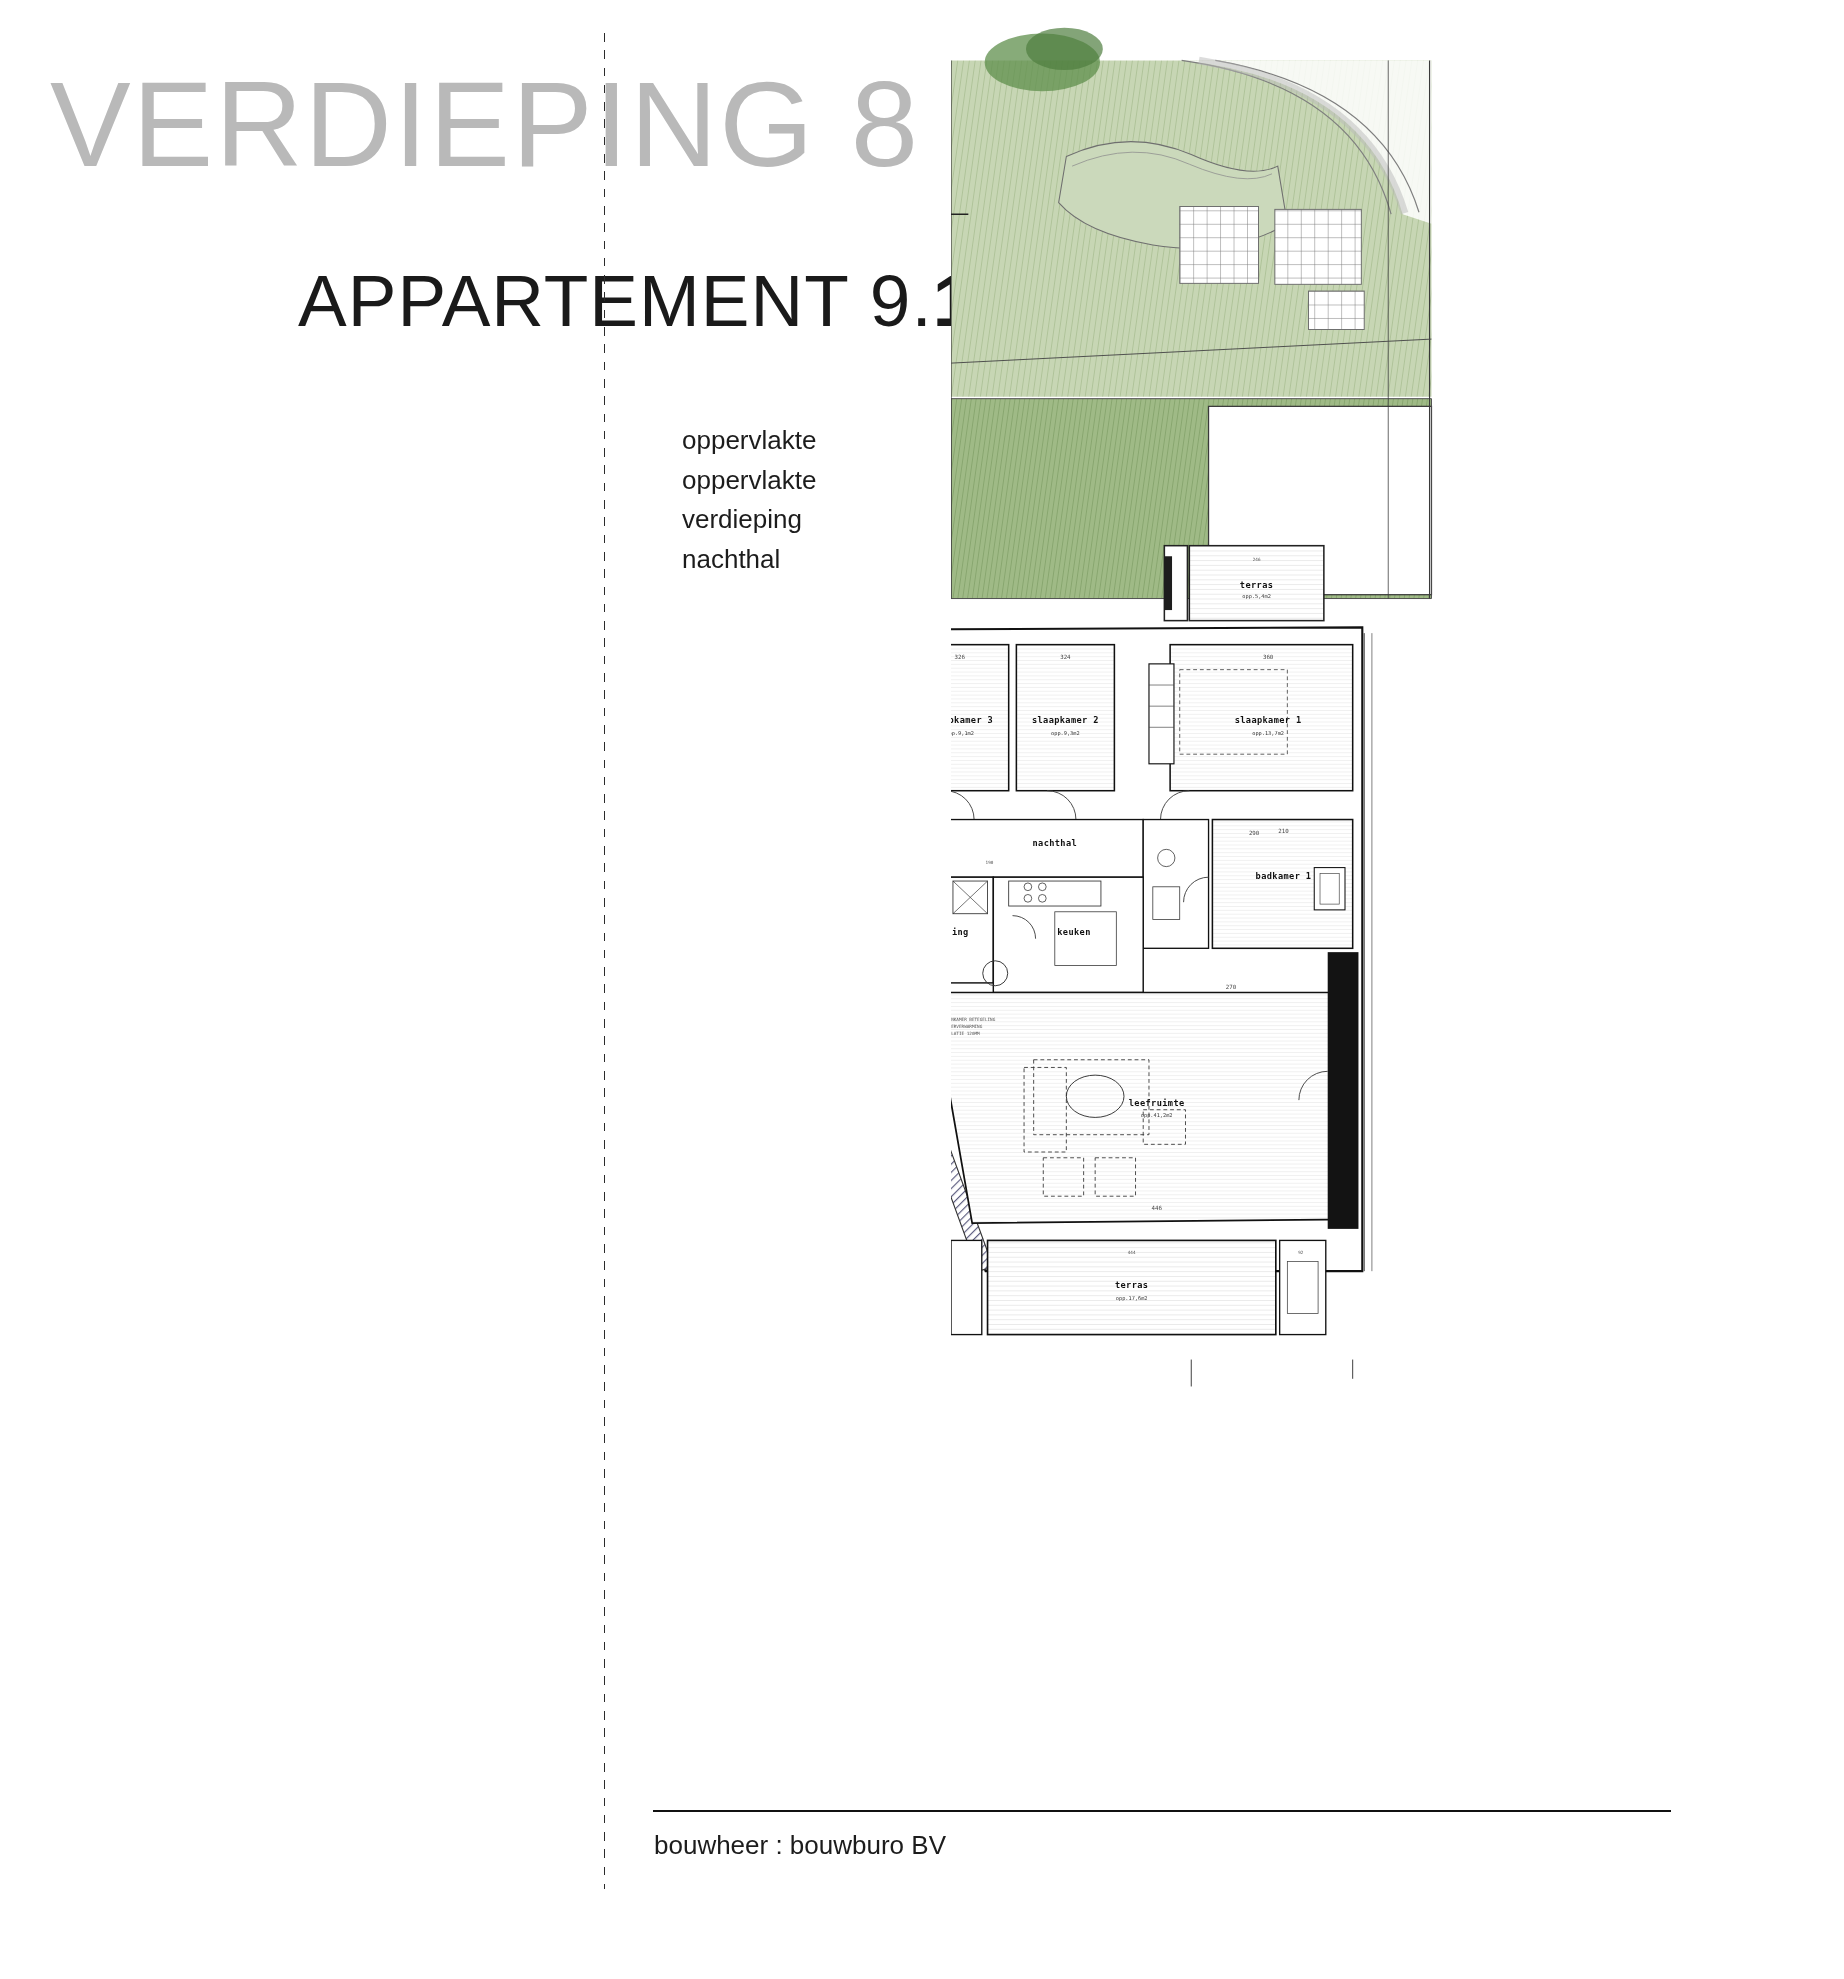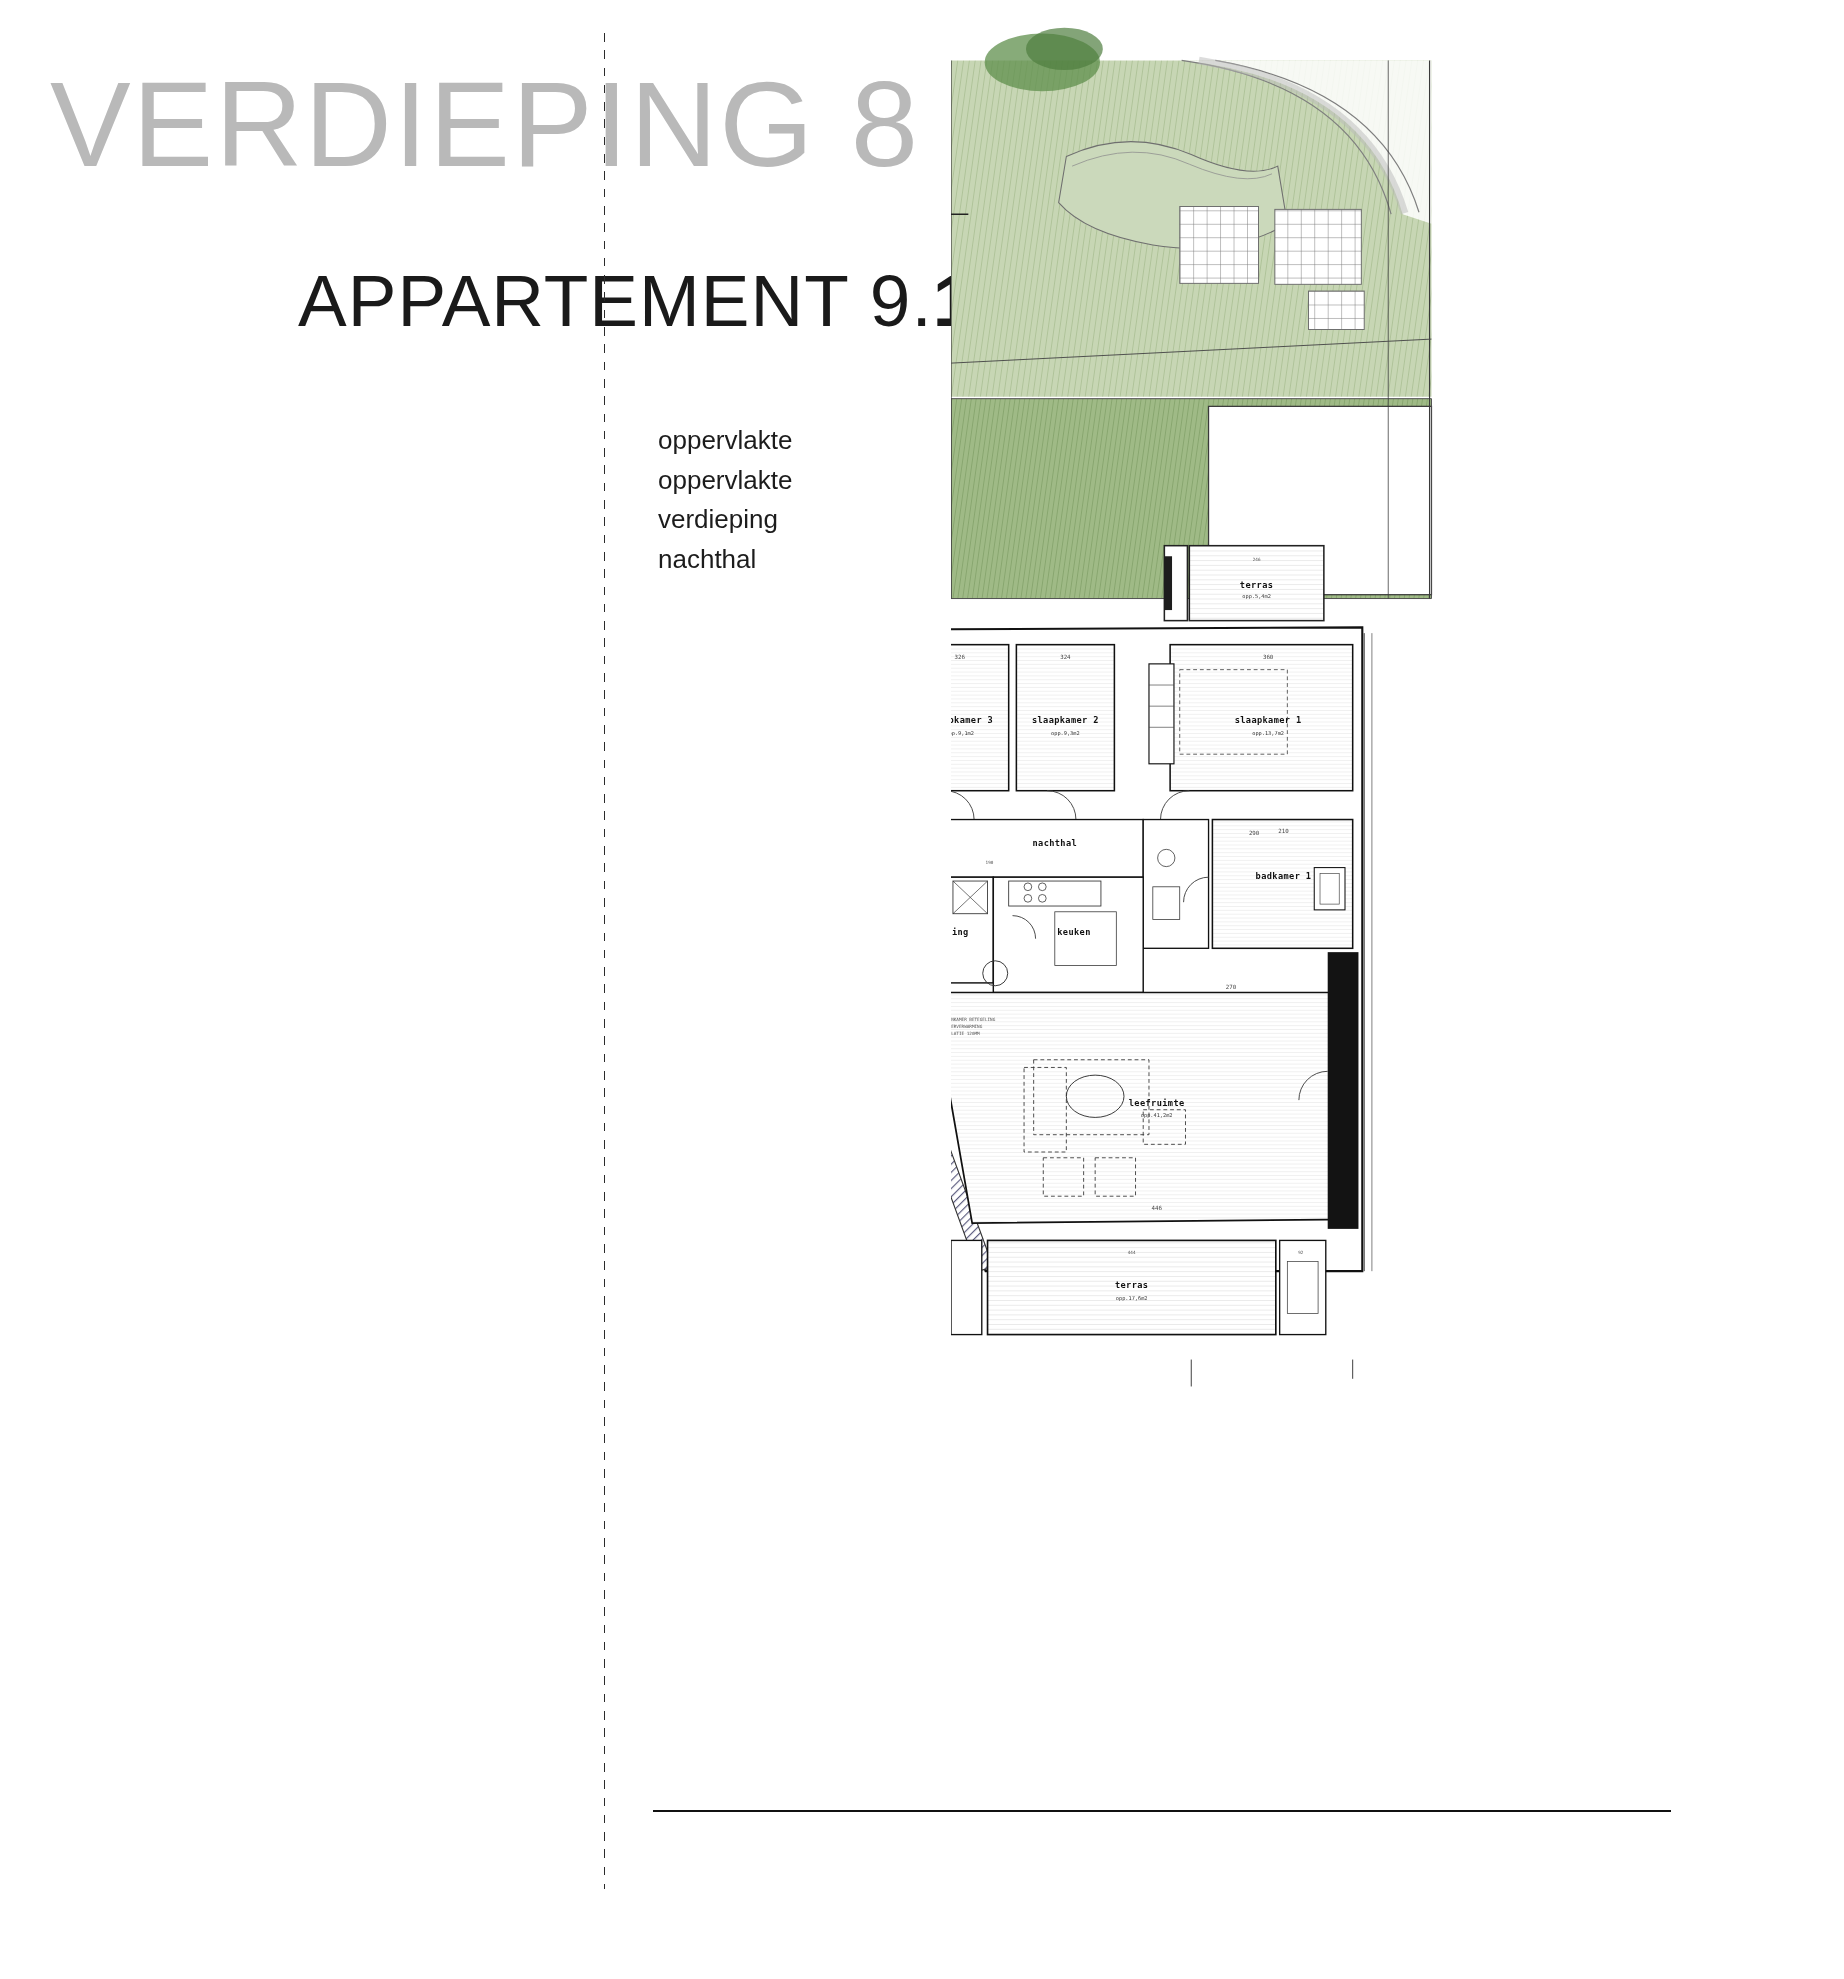--- a/index.html
+++ b/index.html
@@ -61,20 +61,21 @@
   .specs {
     position: absolute;
     left: 658px;
     top: 423px;
     font-size: 26px;
     color: #1c1c1c;
     line-height: 1.38;
   }
   .specs table {
     border-collapse: collapse;
+    margin-left: 24px;
   }
   .specs td {
     padding: 0 0 3.8px 0;
     vertical-align: top;
     font-size: 26px;
     white-space: nowrap;
   }
   .specs td.label {
     width: 288px;
     padding-right: 19px;
@@ -162,20 +163,21 @@
       <tr>
         <td class="label">nachthal</td>
         <td class="value">2</td>
       </tr>
     </tbody>
   </table>
 </div>
 
 <div class="footer-rule"></div>
 <div class="footer-text">
+  <div>bouwheer : bouwburo BV</div>
 </div>
 
 <div class="plan">
 <svg width="788" height="1720" viewBox="0 0 820 1790" xmlns="http://www.w3.org/2000/svg">
   <defs>
     <pattern id="grass" width="6" height="6" patternUnits="userSpaceOnUse" patternTransform="rotate(8)">
       <rect width="6" height="6" fill="#c7d6b4"></rect>
       <path d="M0 0 L0 6" stroke="#a9bf92" stroke-width="1.6"></path>
     </pattern>
     <pattern id="grassdark" width="5" height="5" patternUnits="userSpaceOnUse" patternTransform="rotate(8)">

